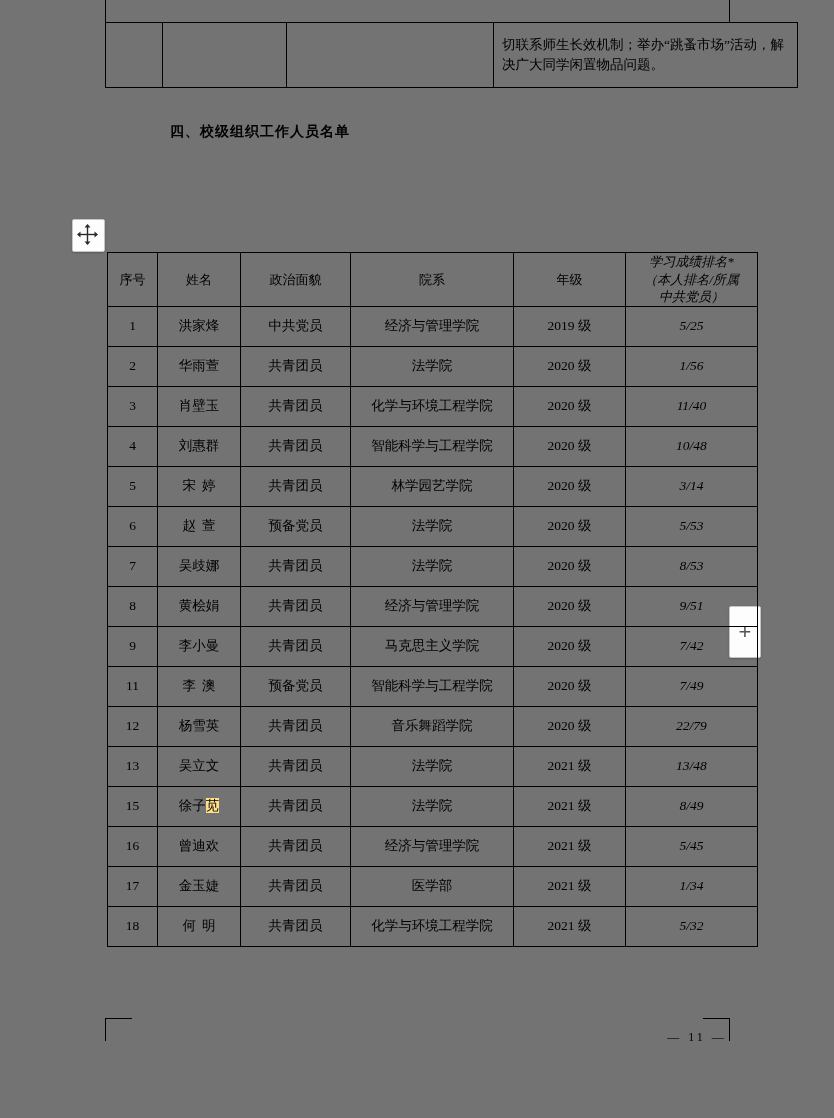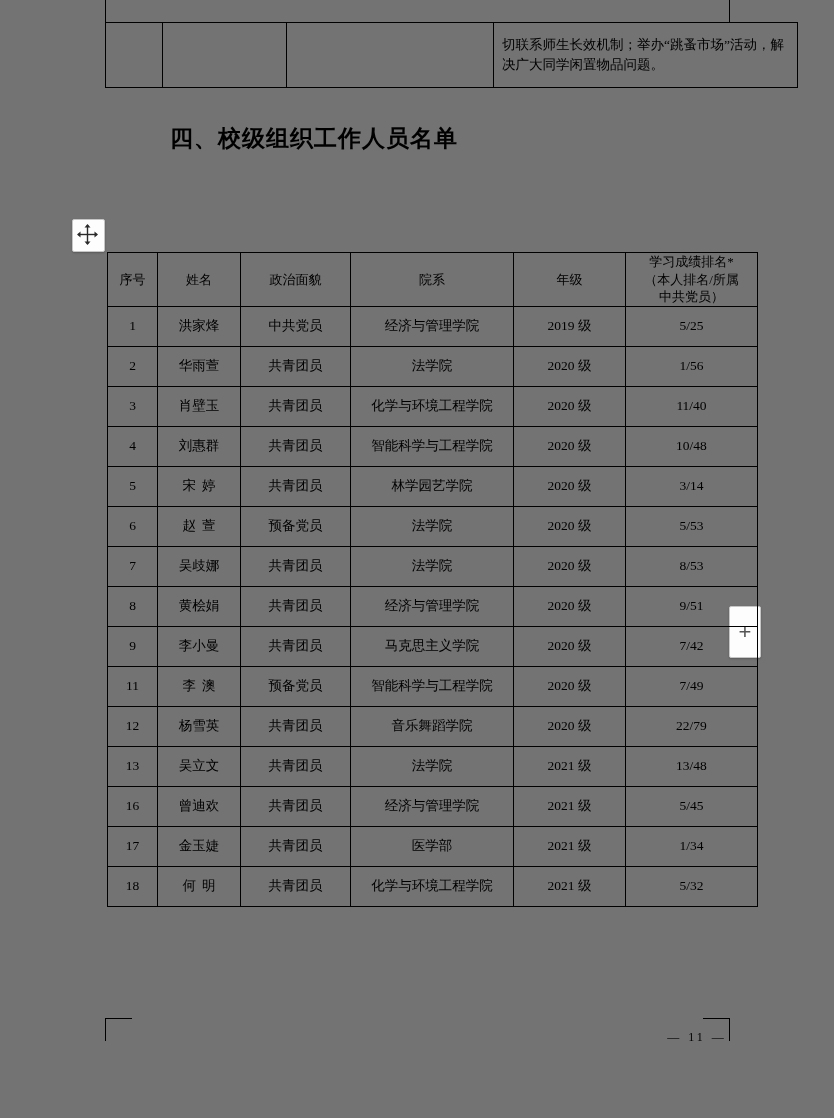--- a/index.html
+++ b/index.html
@@ -57,21 +57,21 @@
   .top-table td.c1 { width: 40px; }
   .top-table td.c2 { width: 107px; }
   .top-table td.c3 { width: 190px; }
   .top-table td.c4 { width: 287px; }
 
   
   .section-heading {
     position: absolute;
     left: 170px;
     top: 123px;
-    font-size: 23px;
+    font-size: 14px;
     font-weight: bold;
     letter-spacing: 1px;
     font-family: Liberation Sans, sans-serif;
   }
 
   
   .move-handle {
     position: absolute;
     left: 72px;
     top: 219px;
@@ -124,21 +124,21 @@
   .roster thead th {
     height: 52px;
     line-height: 1.35;
     font-size: 13px;
   }
   .col-no    { width: 45px; }
   .col-name  { width: 78px; }
   .col-pol   { width: 105px; }
   .col-dept  { width: 158px; }
   .col-grade { width: 107px; }
-  .col-rank  { width: 127px; }
+  .col-rank  { width: 127px; font-style: italic; }
 
   .name-spread {
     display: inline-block;
     letter-spacing: 6px;
     text-indent: 6px;
   }
   .hl {
     background: #ffe08a;
   }
 
@@ -299,20 +299,28 @@
         </tr>
         <tr>
           <td class="col-no">13</td>
           <td class="col-name">吴立文</td>
           <td class="col-pol">共青团员</td>
           <td class="col-dept">法学院</td>
           <td class="col-grade">2021 级</td>
           <td class="col-rank">13/48</td>
         </tr>
         <tr>
+          <td class="col-no">15</td>
+          <td class="col-name">徐子<span class="hl">苋</span></td>
+          <td class="col-pol">共青团员</td>
+          <td class="col-dept">法学院</td>
+          <td class="col-grade">2021 级</td>
+          <td class="col-rank">8/49</td>
+        </tr>
+        <tr>
           <td class="col-no">16</td>
           <td class="col-name">曾迪欢</td>
           <td class="col-pol">共青团员</td>
           <td class="col-dept">经济与管理学院</td>
           <td class="col-grade">2021 级</td>
           <td class="col-rank">5/45</td>
         </tr>
         <tr>
           <td class="col-no">17</td>
           <td class="col-name">金玉婕</td>

